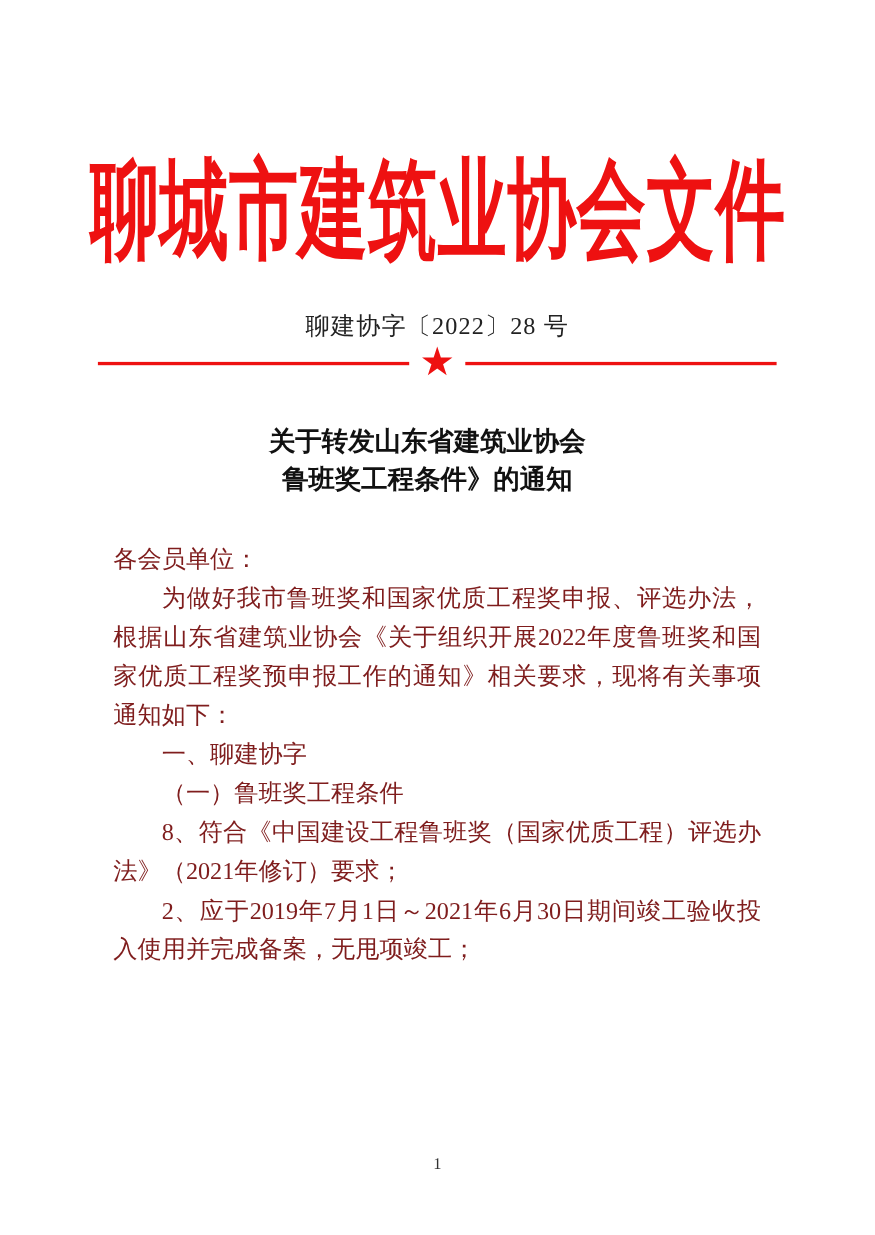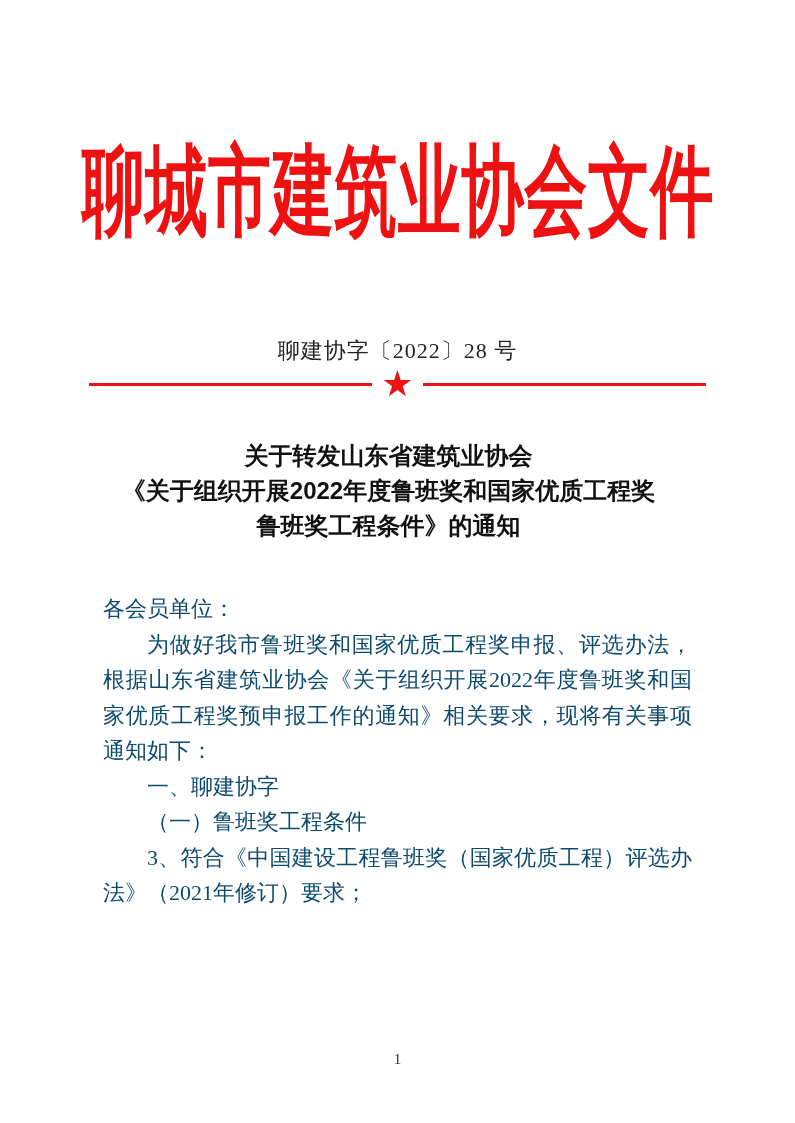--- a/index.html
+++ b/index.html
@@ -30,21 +30,21 @@
     line-height: 100px;
     color: #ee1111;
     white-space: nowrap;
     transform: scale(0.645, 1.02);
     transform-origin: center center;
     letter-spacing: 1px;
   }
 
   
   .doc-number {
-    margin-top: 96px;
+    margin-top: 42px;
     text-align: center;
     font-size: 22px;
     line-height: 25px;
     letter-spacing: 1px;
     color: #222222;
   }
 
   
   .red-rule {
     margin: 4px 89px 0 89px; 
@@ -73,26 +73,26 @@
     font-family: "Liberation Sans", "DejaVu Sans", sans-serif;
     font-weight: bold;
     font-size: 24px;
     line-height: 35px;
     color: #111111;
     padding-left: 12px;
   }
 
   
   .doc-body {
-    margin: 48px 103px 0 103px; 
+    margin: 36px 103px 0 103px; 
     font-size: 22px;
     line-height: 35.5px;
     text-align: justify;
     text-justify: inter-ideograph;
-    color: #0c4a6e;
+    color: #7f1d1d;
   }
   .doc-body p.indent { text-indent: 2em; }
 
   
   .page-number {
     position: absolute;
     top: 1051px;
     left: 0;
     width: 100%;
     text-align: center;
@@ -112,27 +112,27 @@
   <div class="doc-number">聊建协字〔2022〕28 号</div>
 
   <div class="red-rule">
     <span class="rule-line"></span>
     <span class="rule-star">★</span>
     <span class="rule-line"></span>
   </div>
 
   <div class="doc-title">
     <div>关于转发山东省建筑业协会</div>
-    <div>《关于组织开展2022年度鲁班奖和国家优质工程奖</div>
     <div>鲁班奖工程条件》的通知</div>
   </div>
 
   <div class="doc-body">
     <p>各会员单位：</p>
     <p class="indent">为做好我市鲁班奖和国家优质工程奖申报、评选办法，根据山东省建筑业协会《关于组织开展2022年度鲁班奖和国家优质工程奖预申报工作的通知》相关要求，现将有关事项通知如下：</p>
     <p class="indent">一、聊建协字</p>
     <p class="indent">（一）鲁班奖工程条件</p>
-    <p class="indent">3、符合《中国建设工程鲁班奖（国家优质工程）评选办法》（2021年修订）要求；</p>
+    <p class="indent">8、符合《中国建设工程鲁班奖（国家优质工程）评选办法》（2021年修订）要求；</p>
+    <p class="indent">2、应于2019年7月1日～2021年6月30日期间竣工验收投入使用并完成备案，无甩项竣工；</p>
   </div>
 
   <div class="page-number">1</div>
 
 </div>
 
 </body></html>

